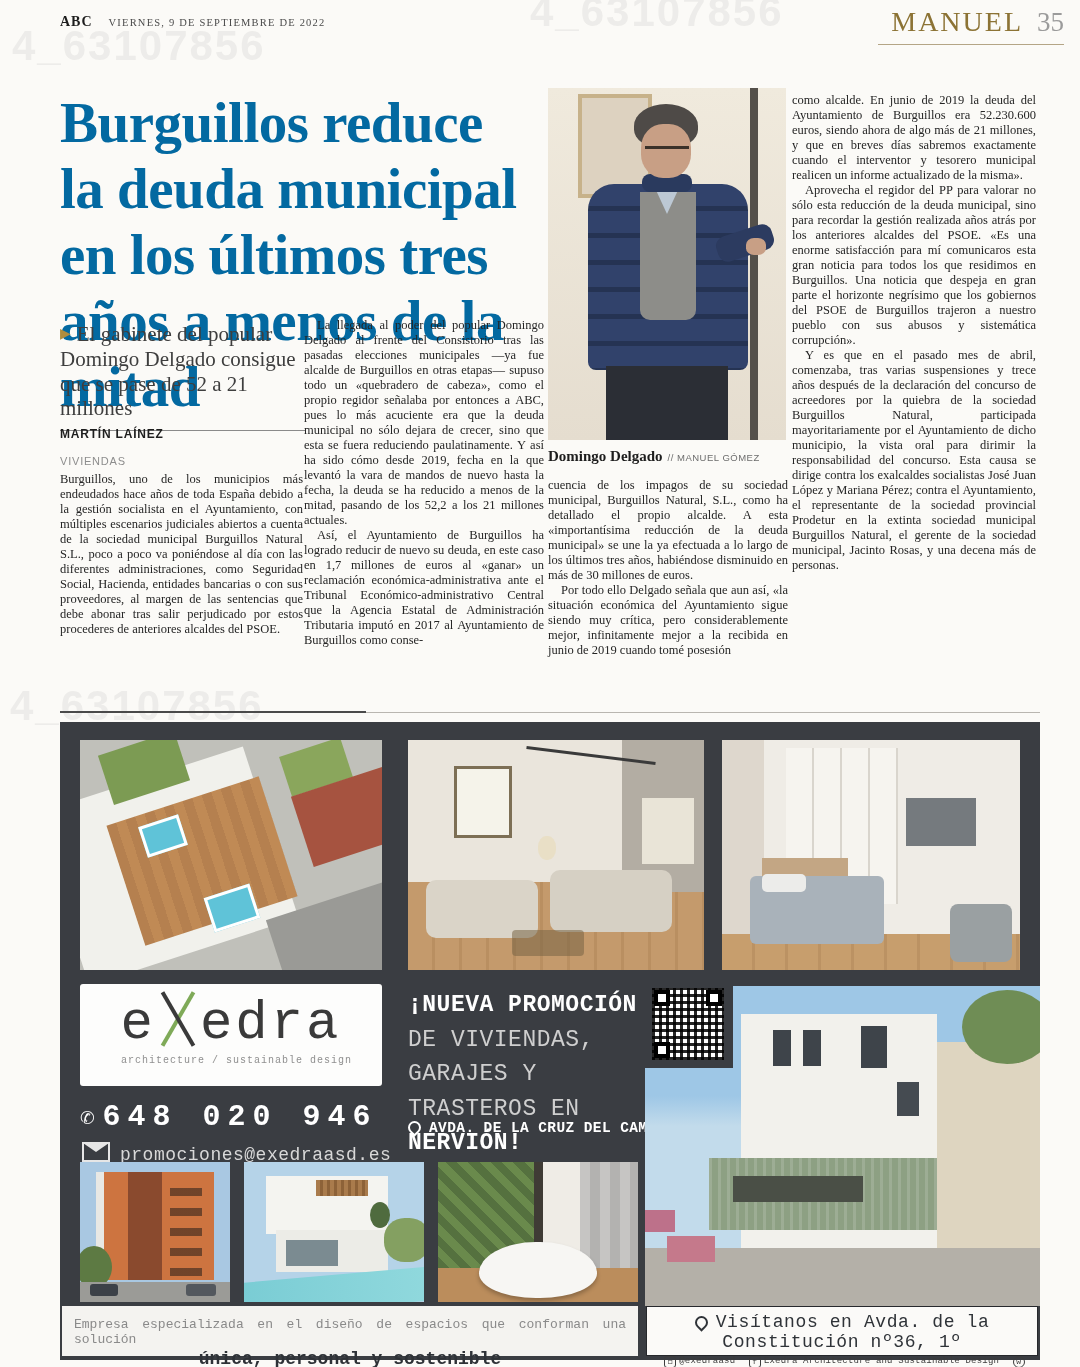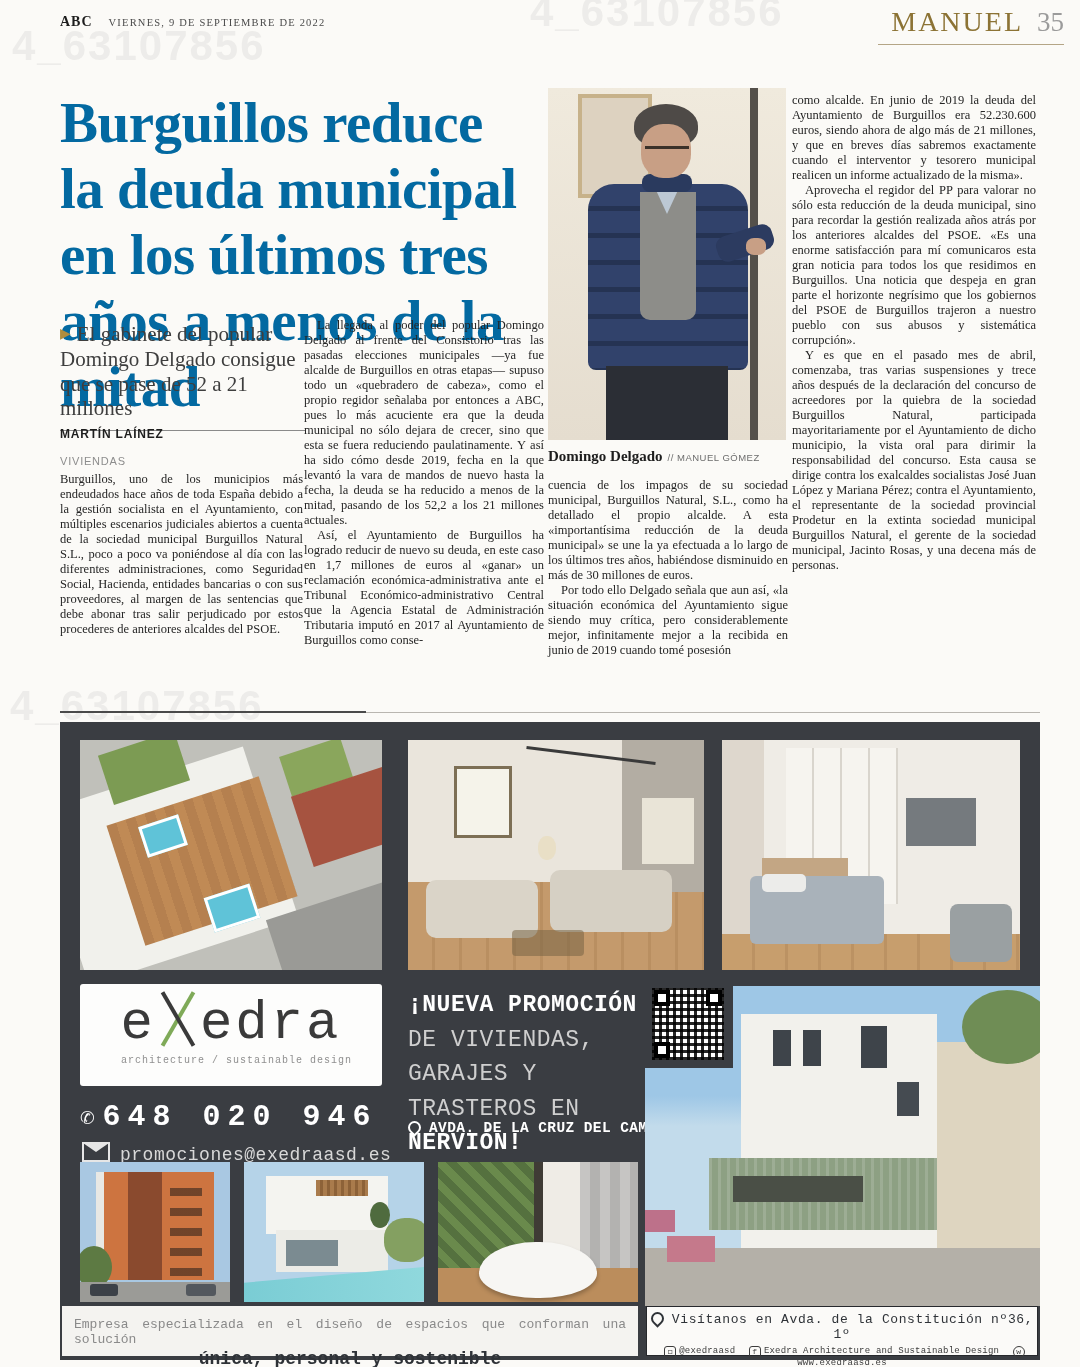--- a/index.html
+++ b/index.html
@@ -199,21 +199,21 @@
   .ph-bath .tub{position:absolute;left:50%;transform:translateX(-50%);bottom:4px;width:118px;height:56px;
        background:#f7f6f3;border-radius:50%/58% 58% 46% 46%;box-shadow:0 3px 4px rgba(0,0,0,0.25);}
 
   
   .adfoot-left{position:absolute;left:2px;top:584px;width:576px;height:50px;background:#f4f3f0;
        box-sizing:border-box;padding:11px 12px 0 12px;}
   .adfoot-left .l1{font-size:13px;color:#8a8a8a;text-align:justify;text-align-last:justify;}
   .adfoot-left .l2{font-size:18px;font-weight:700;color:#2e3237;text-align:center;margin-top:2px;}
   .adfoot-right{position:absolute;left:586px;top:584px;width:392px;height:50px;background:#fbfaf8;
        border:1px solid #26282c;box-sizing:border-box;text-align:center;padding-top:5px;}
-  .adfoot-right .l1{font-size:13px;letter-spacing:0.6px;color:#2f3338;}
+  .adfoot-right .l1{font-size:18px;letter-spacing:0.6px;color:#2f3338;}
   .adfoot-right .l2{font-size:9px;color:#3c3c3c;margin-top:4px;letter-spacing:0.2px;}
   .mini-ic{display:inline-block;width:10px;height:10px;border:1px solid #3c3c3c;border-radius:3px;
        font-size:8px;line-height:10px;text-align:center;margin:0 3px 0 8px;vertical-align:-1px;}
   .mini-ic.round{border-radius:50%;}
 </style>
 </head>
 <body>
 
 <div class="page">
 

